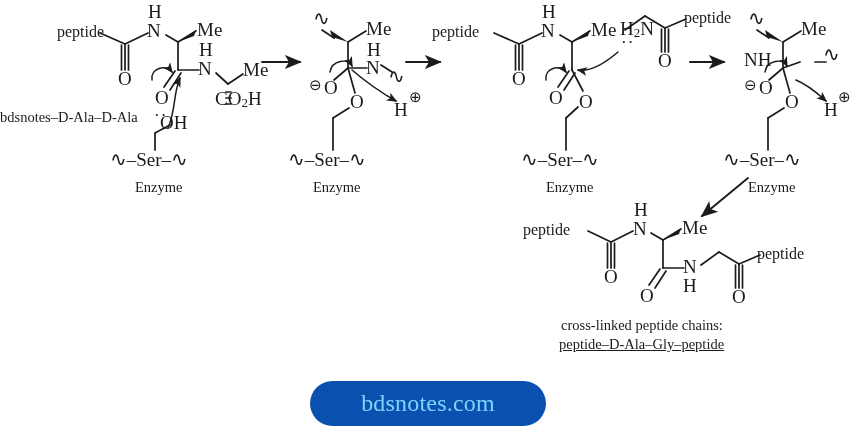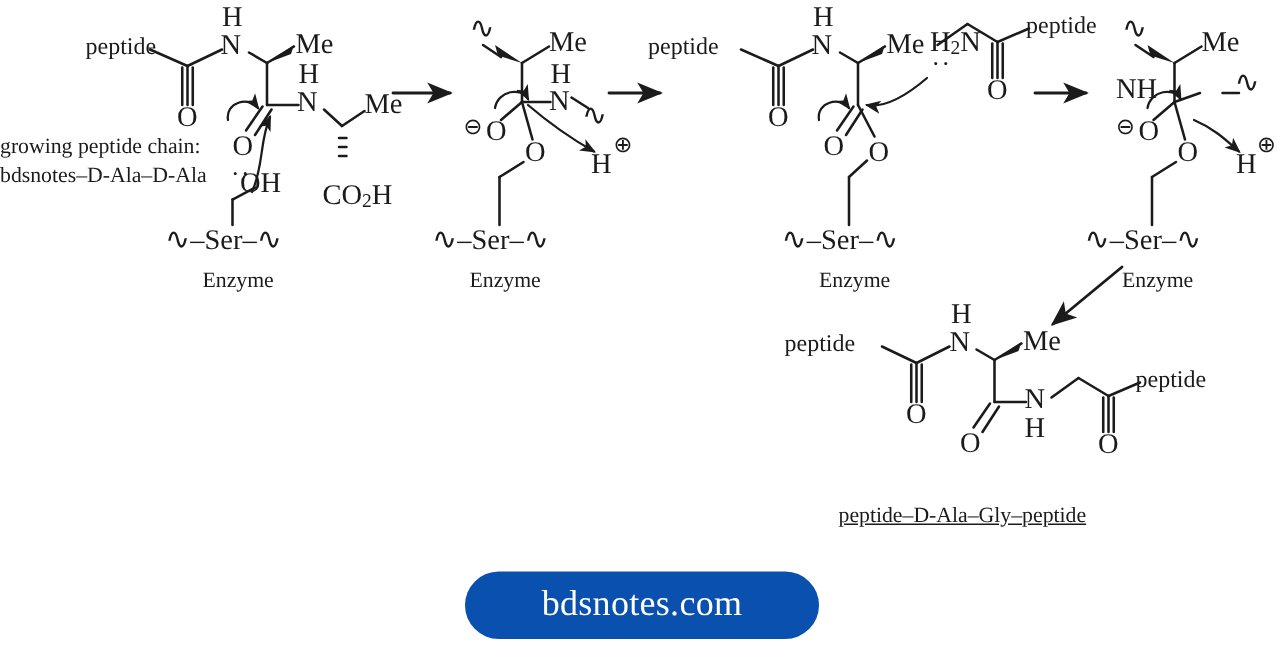--- a/index.html
+++ b/index.html
@@ -189,31 +189,30 @@
 
 <div class="lbl word" style="left:57px;top:24px;">peptide</div>
 <div class="lbl atom" style="left:148px;top:2px;">H</div>
 <div class="lbl atom" style="left:147px;top:21px;">N</div>
 <div class="lbl atom" style="left:197px;top:20px;">Me</div>
 <div class="lbl atom" style="left:118px;top:69px;">O</div>
 <div class="lbl atom" style="left:155px;top:88px;">O</div>
 <div class="lbl atom" style="left:199px;top:40px;">H</div>
 <div class="lbl atom" style="left:198px;top:59px;">N</div>
 <div class="lbl atom" style="left:243px;top:60px;">Me</div>
-<div class="lbl atom" style="left:215px;top:121px;">
+<div class="lbl atom" style="left:215px;top:89px;">
   <span>CO</span><span class="sub">2</span><span>H</span>
 </div>
 <div class="lbl atom" style="left:160px;top:113px;">OH</div>
 <div class="lbl" style="left:154px;top:107px;font-size:17px;letter-spacing:1px;">··</div>
 <div class="lbl" style="left:110px;top:149px;">
   <span class="squig">∿</span><span class="atom">–</span><span class="atom">Ser</span><span class="atom">–</span><span class="squig">∿</span>
 </div>
 <div class="lbl enz" style="left:135px;top:180px;">Enzyme</div>
 
-<div class="lbl cap" style="left:0px;top:91px;">growing peptide chain:</div>
 <div class="lbl cap" style="left:0px;top:110px;">bdsnotes–D-Ala–D-Ala</div>
 
 <div class="lbl squig" style="left:313px;top:8px;">∿</div>
 <div class="lbl atom" style="left:366px;top:19px;">Me</div>
 <div class="lbl chg" style="left:309px;top:78px;">⊖</div>
 <div class="lbl atom" style="left:324px;top:78px;">O</div>
 <div class="lbl atom" style="left:367px;top:40px;">H</div>
 <div class="lbl atom" style="left:366px;top:58px;">N</div>
 <div class="lbl squig" style="left:388px;top:66px;">∿</div>
 <div class="lbl atom" style="left:350px;top:92px;">O</div>
@@ -261,19 +260,20 @@
 <div class="lbl atom" style="left:634px;top:200px;">H</div>
 <div class="lbl atom" style="left:633px;top:219px;">N</div>
 <div class="lbl atom" style="left:682px;top:218px;">Me</div>
 <div class="lbl atom" style="left:604px;top:267px;">O</div>
 <div class="lbl atom" style="left:640px;top:286px;">O</div>
 <div class="lbl atom" style="left:683px;top:257px;">N</div>
 <div class="lbl atom" style="left:683px;top:276px;">H</div>
 <div class="lbl atom" style="left:732px;top:287px;">O</div>
 <div class="lbl word" style="left:757px;top:246px;">peptide</div>
 
+<div class="lbl cap" style="left:561px;top:318px;">cross-linked peptide chains:</div>
 <div class="lbl cap" style="left:559px;top:337px;text-decoration:underline;">peptide–D-Ala–Gly–peptide</div>
 
 <div id="wm" style="background: rgb(10, 80, 175);">
-  <span style="color: #ffffff; text-align: center;">bdsnotes.com</span>
+  <span style="color: #7dd3fc; text-align: center;">bdsnotes.com</span>
 </div>
 
 </div>
 
 </body></html>

